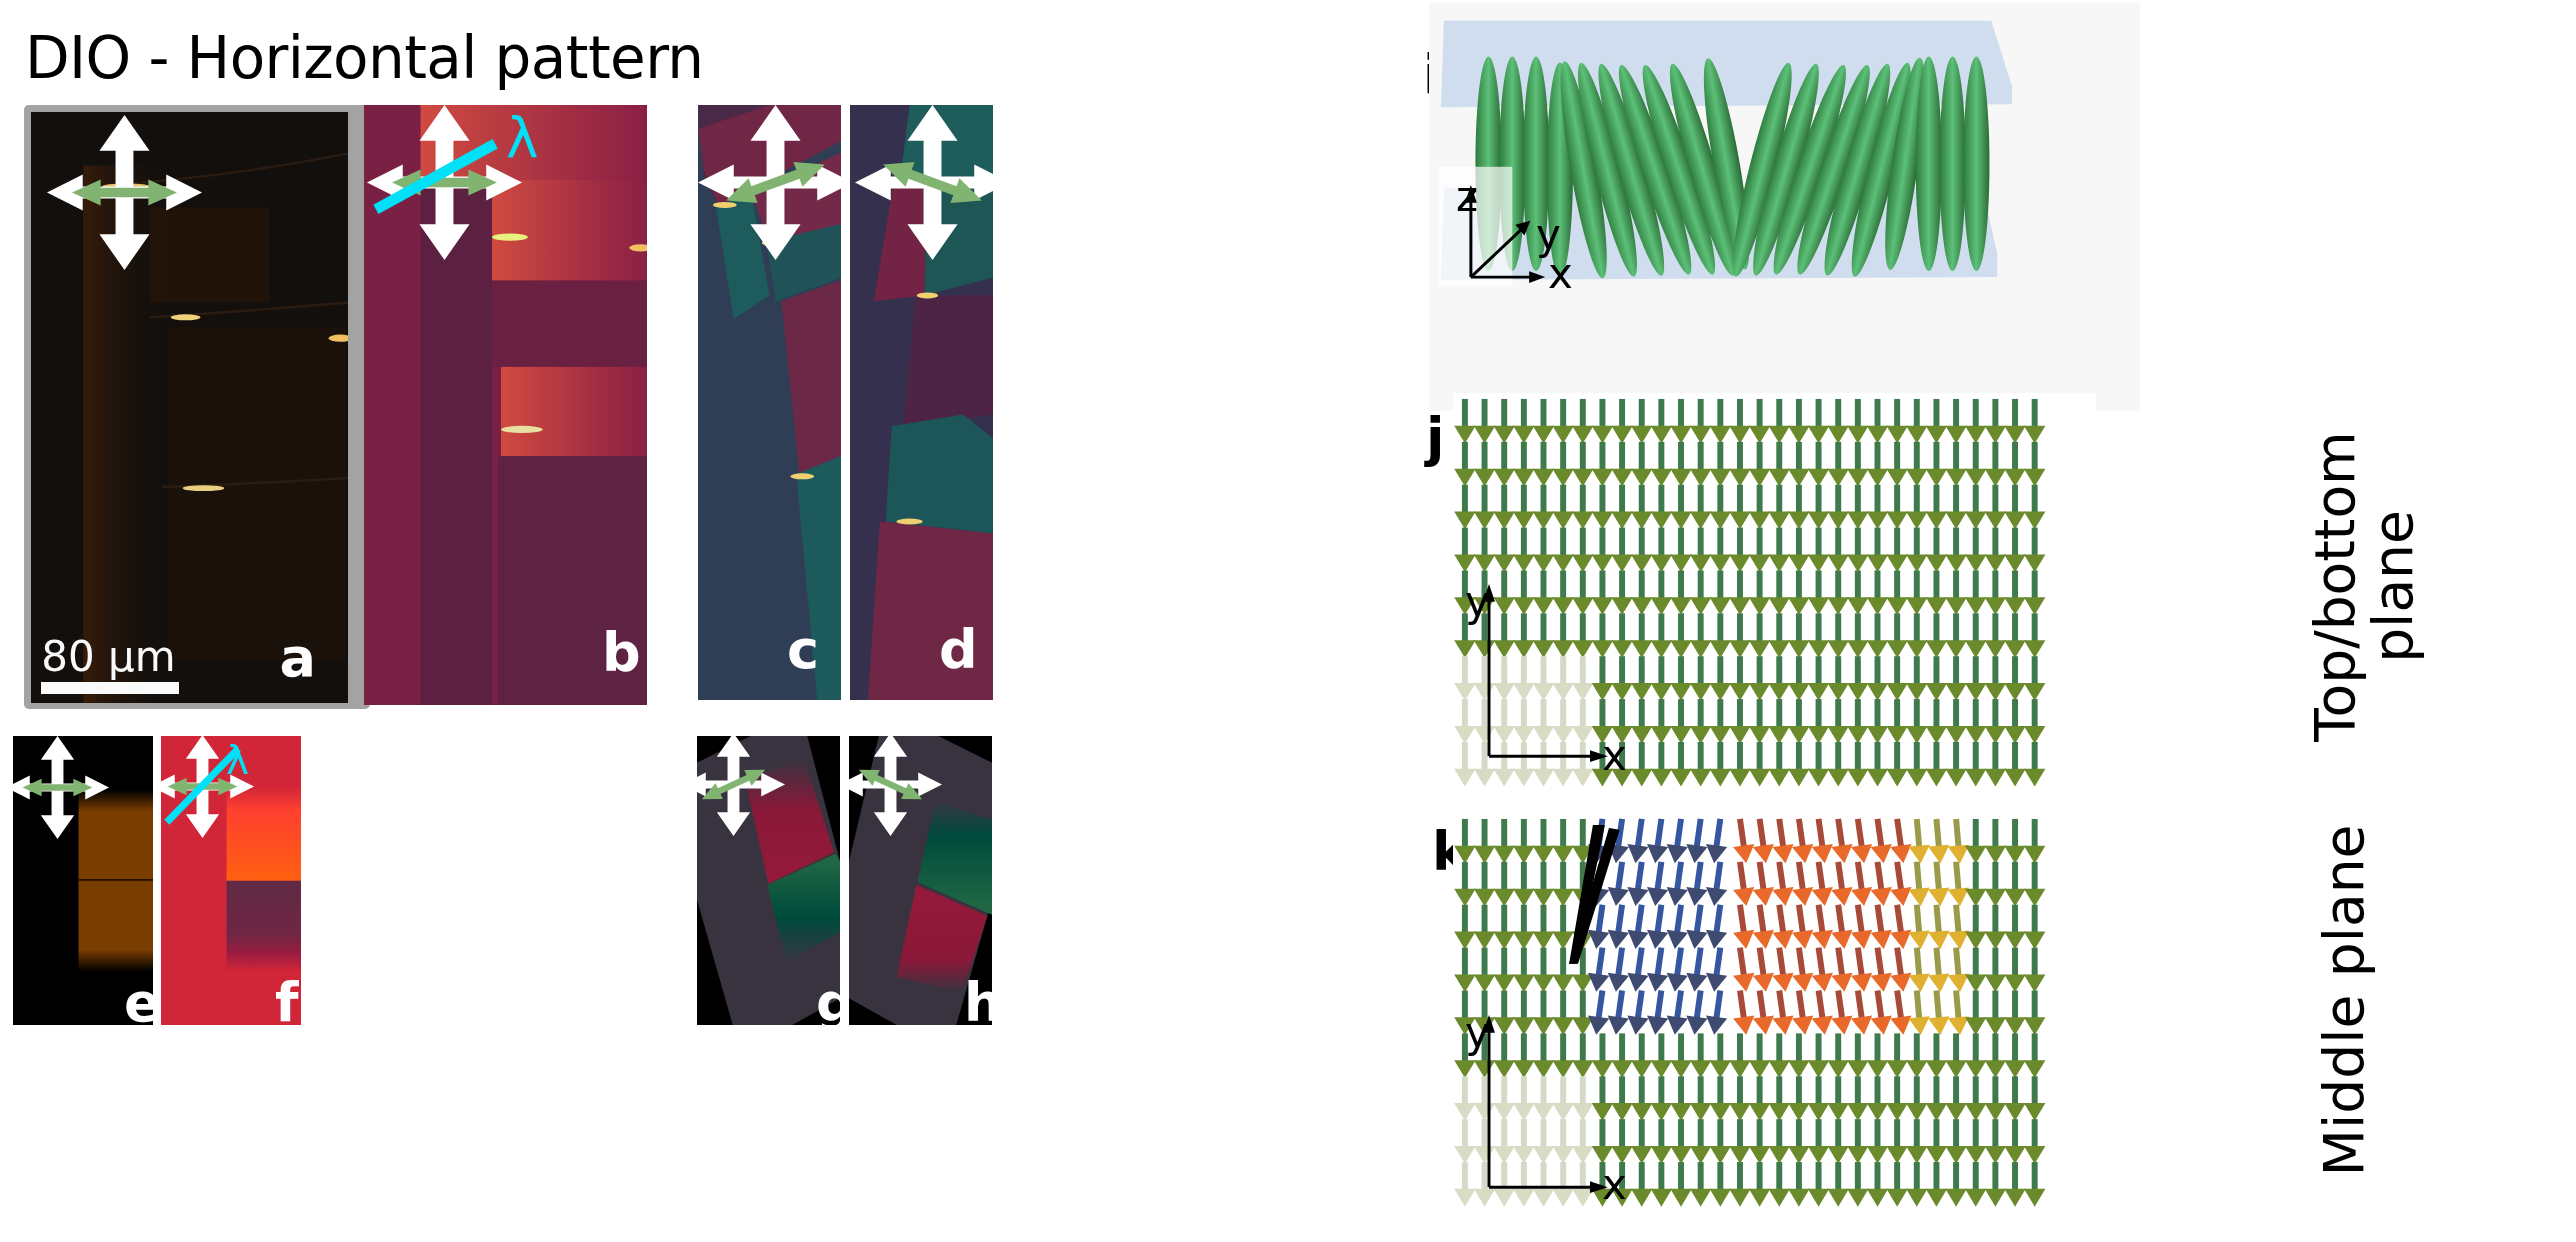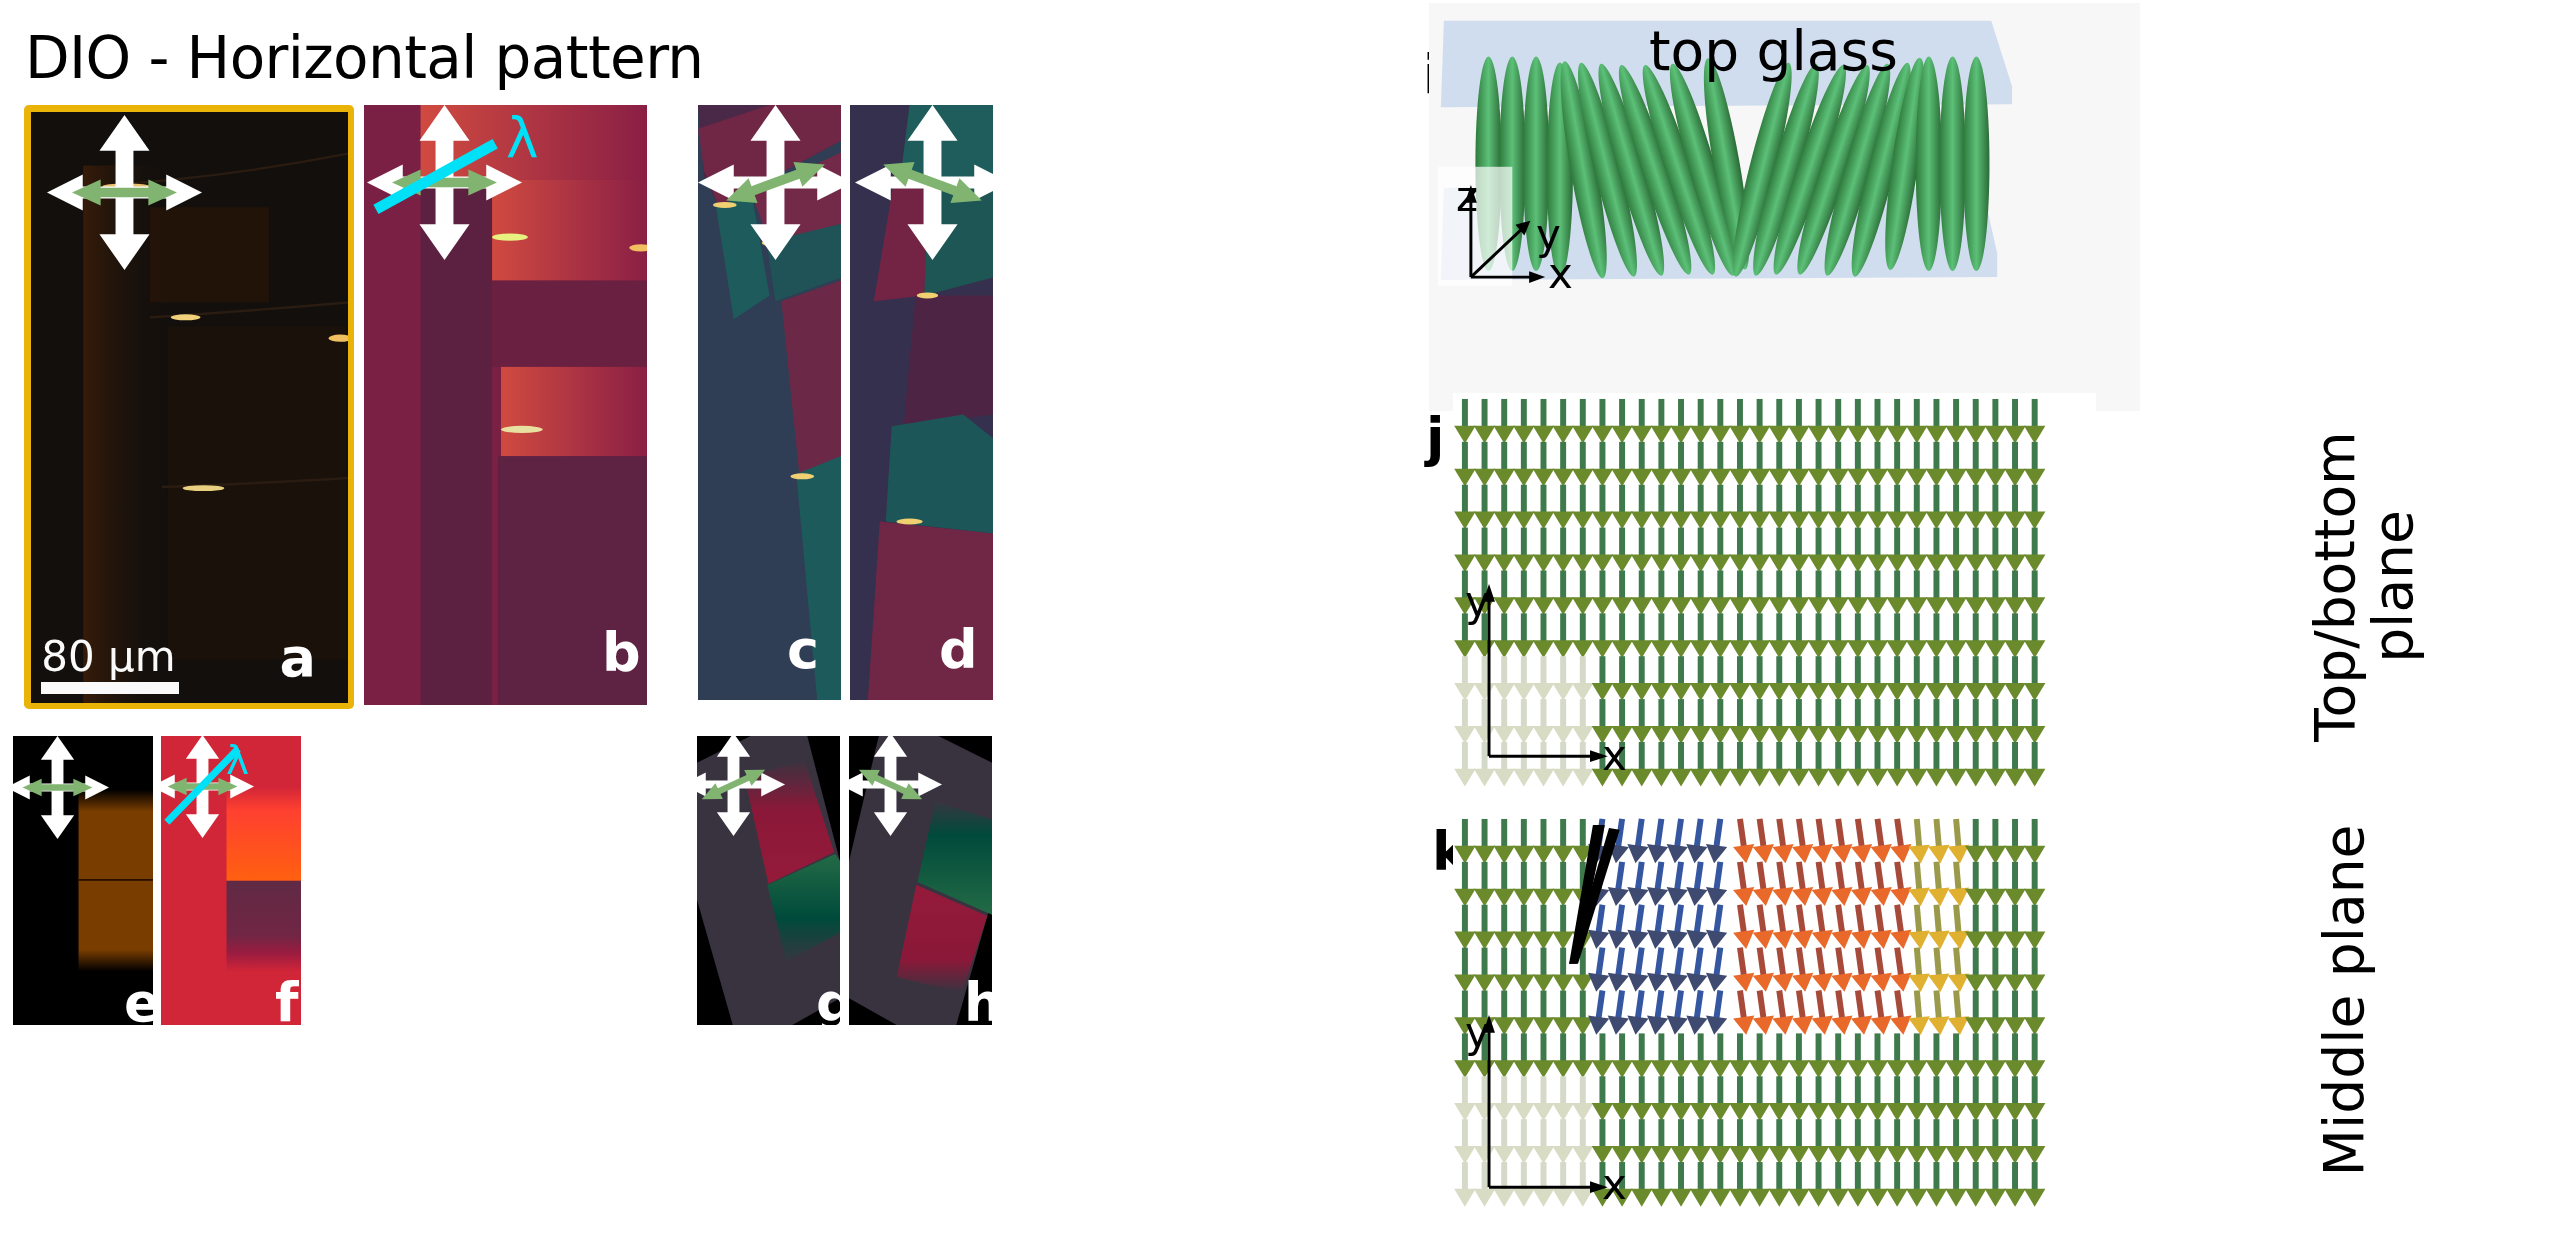--- a/index.html
+++ b/index.html
@@ -29,21 +29,21 @@
 
       <polygon points="0,-130 -42,-70 -15,-70 -15,70 -42,70 0,130 42,70 15,70 15,-70 42,-70" fill="#fff"></polygon>
       <polygon points="-130,0 -70,-30 -70,-10 70,-10 70,-30 130,0 70,30 70,10 -70,10 -70,30" fill="#fff"></polygon>
     </g>
     <g id="director">
       <polygon points="-88,0 -40,-22 -40,-8 40,-8 40,-22 88,0 40,22 40,8 -40,8 -40,22" fill="#80b470"></polygon>
     </g>
   </defs>
 </svg>
 
-<div class="panel" style="left:24px; top:105px; width:330px; height:604px; background:#eab308; border-radius:4.8px;">
+<div class="panel" style="left:24px; top:105px; width:330px; height:604px; background:#a3a3a3; border-radius:4.8px;padding-left:16px;">
   <div style="position:absolute; left:6.5px; top:6.5px; width:317px; height:591px; overflow:hidden; background:#16120e;">
     <svg class="bg" viewBox="0 0 533 993" preserveAspectRatio="none">
       <defs>
         <linearGradient id="ga1" x1="0" x2="1">
             <stop offset="0" stop-color="#3a1d08" stop-opacity="0.9"></stop>
             <stop offset="1" stop-color="#16120e" stop-opacity="0"></stop>
           </linearGradient>
       </defs>
       <rect x="0" y="0" width="533" height="993" fill="#130f0c"></rect>
       <rect x="88" y="90" width="140" height="903" fill="url(#ga1)"></rect>
@@ -279,21 +279,20 @@
       <ellipse cx="720" cy="280" rx="22" ry="185" transform="rotate(16 720 280)"></ellipse>
       <ellipse cx="760" cy="280" rx="22" ry="185" transform="rotate(14 760 280)"></ellipse>
       <ellipse cx="800" cy="270" rx="22" ry="180" transform="rotate(8 800 270)"></ellipse>
       <ellipse cx="840" cy="270" rx="22" ry="180"></ellipse>
       <ellipse cx="880" cy="270" rx="22" ry="180"></ellipse>
       <ellipse cx="920" cy="270" rx="22" ry="180"></ellipse>
     </g>
 
     <rect x="15" y="275" width="125" height="200" fill="#ffffff" opacity="0.7"></rect>
   </svg>
-  <div class="glass-text" style="left:220px; top:21px;">top glass</div>
   <svg style="position:absolute; left:30px; top:179px; width:107px; height:107px;" viewBox="0 0 180 180">
     <line x1="20" y1="160" x2="20" y2="20" stroke="#000" stroke-width="5"></line>
     <polygon points="20,5 10,35 30,35" fill="#000"></polygon>
     <line x1="20" y1="160" x2="110" y2="75" stroke="#000" stroke-width="5"></line>
     <polygon points="120,65 95,72 110,90" fill="#000"></polygon>
     <line x1="20" y1="160" x2="130" y2="160" stroke="#000" stroke-width="5"></line>
     <polygon points="145,160 118,150 118,170" fill="#000"></polygon>
   </svg>
   <div class="axis-text" style="left:27px; top:173px;">z</div>
   <div class="axis-text" style="left:107px; top:211px;">y</div>

